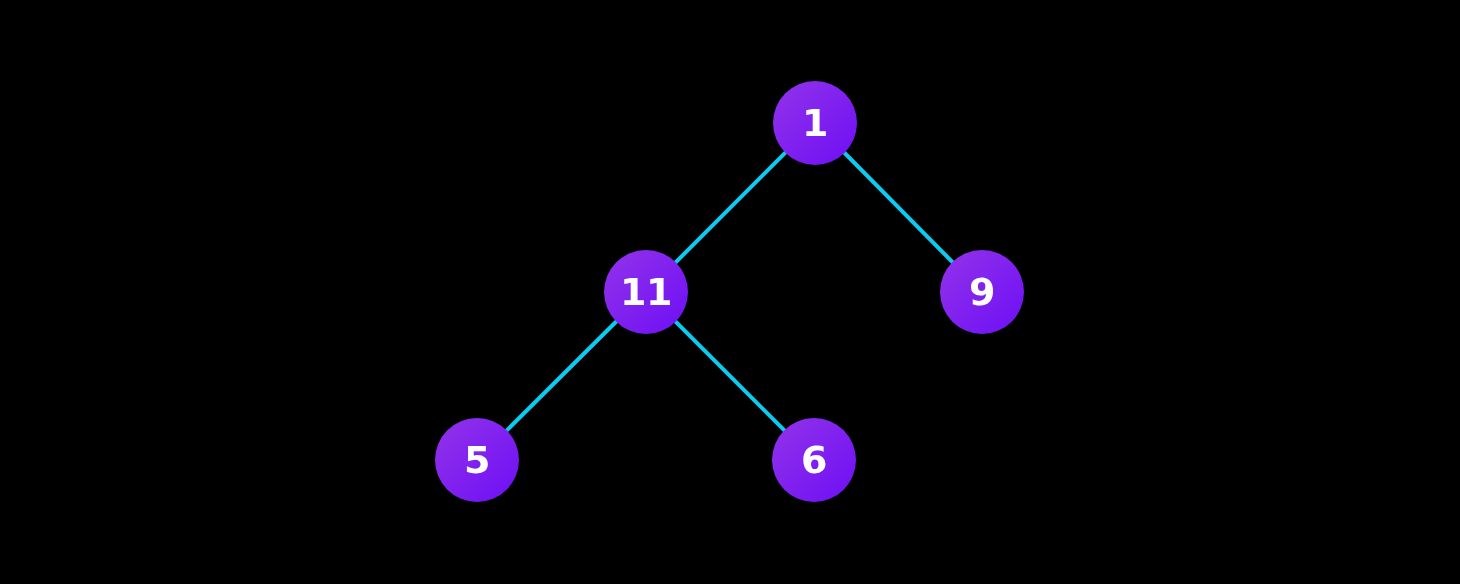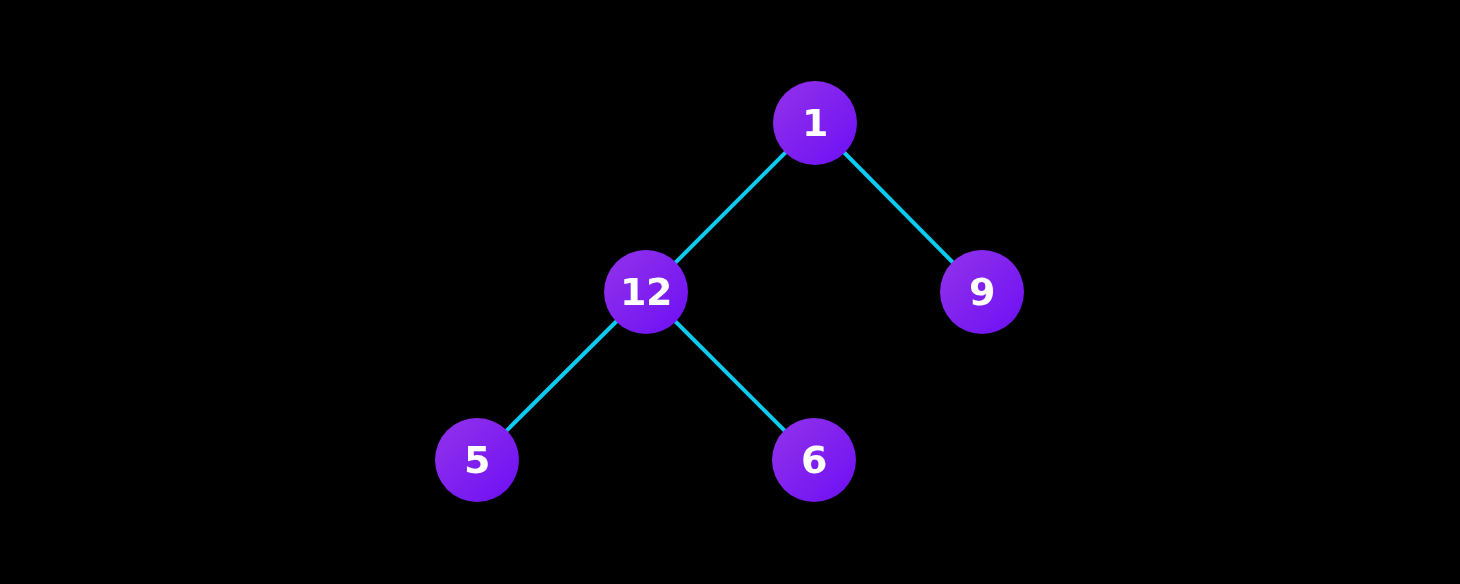--- a/index.html
+++ b/index.html
@@ -55,21 +55,21 @@
       <line x1="815" y1="123" x2="646" y2="292" stroke="#0dcaf0" stroke-width="4" stroke-linecap="round"></line>
       <line x1="815" y1="123" x2="982" y2="292" stroke="#0dcaf0" stroke-width="4" stroke-linecap="round"></line>
       <line x1="646" y1="292" x2="477" y2="460" stroke="#0dcaf0" stroke-width="4" stroke-linecap="round"></line>
       <line x1="646" y1="292" x2="814" y2="460" stroke="#0dcaf0" stroke-width="4" stroke-linecap="round"></line>
     </svg>
   <div id="node-layer">
       <div class="tree-node" style="width: 84px; height: 84px; left: 773px; top: 81px; background: linear-gradient(135deg, rgb(147, 51, 234) 0%, rgb(109, 15, 245) 100%);">
         <span class="tree-node-label" style="color: rgb(255, 255, 255);">1</span>
       </div>
       <div class="tree-node" style="width: 84px; height: 84px; left: 604px; top: 250px; background: linear-gradient(135deg, rgb(147, 51, 234) 0%, rgb(109, 15, 245) 100%);">
-        <span class="tree-node-label" style="color: rgb(255, 255, 255);">12</span>
+        <span class="tree-node-label" style="color: rgb(255, 255, 255);">11</span>
       </div>
       <div class="tree-node" style="width: 84px; height: 84px; left: 940px; top: 250px; background: linear-gradient(135deg, rgb(147, 51, 234) 0%, rgb(109, 15, 245) 100%);">
         <span class="tree-node-label" style="color: rgb(255, 255, 255);">9</span>
       </div>
       <div class="tree-node" style="width: 84px; height: 84px; left: 435px; top: 418px; background: linear-gradient(135deg, rgb(147, 51, 234) 0%, rgb(109, 15, 245) 100%);">
         <span class="tree-node-label" style="color: rgb(255, 255, 255);">5</span>
       </div>
       <div class="tree-node" style="width: 84px; height: 84px; left: 772px; top: 418px; background: linear-gradient(135deg, rgb(147, 51, 234) 0%, rgb(109, 15, 245) 100%);">
         <span class="tree-node-label" style="color: rgb(255, 255, 255);">6</span>
       </div>

